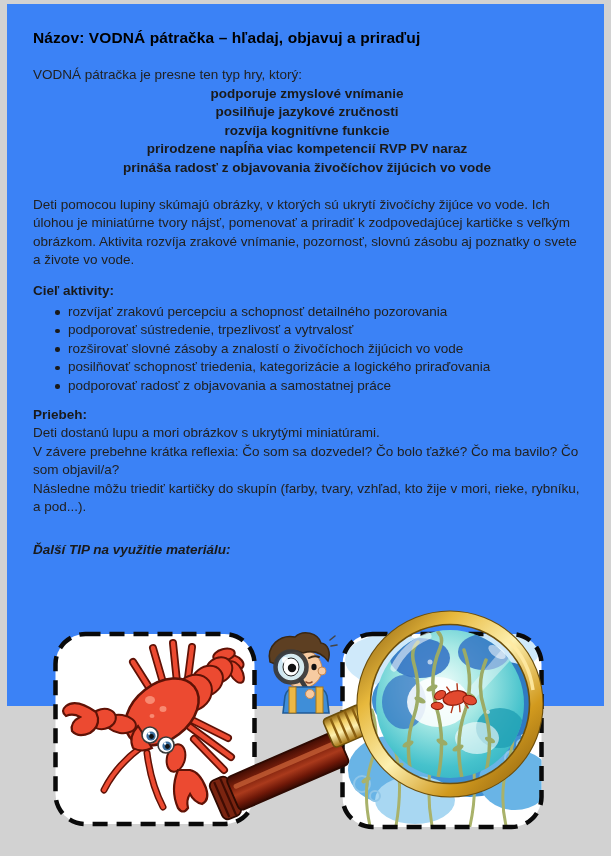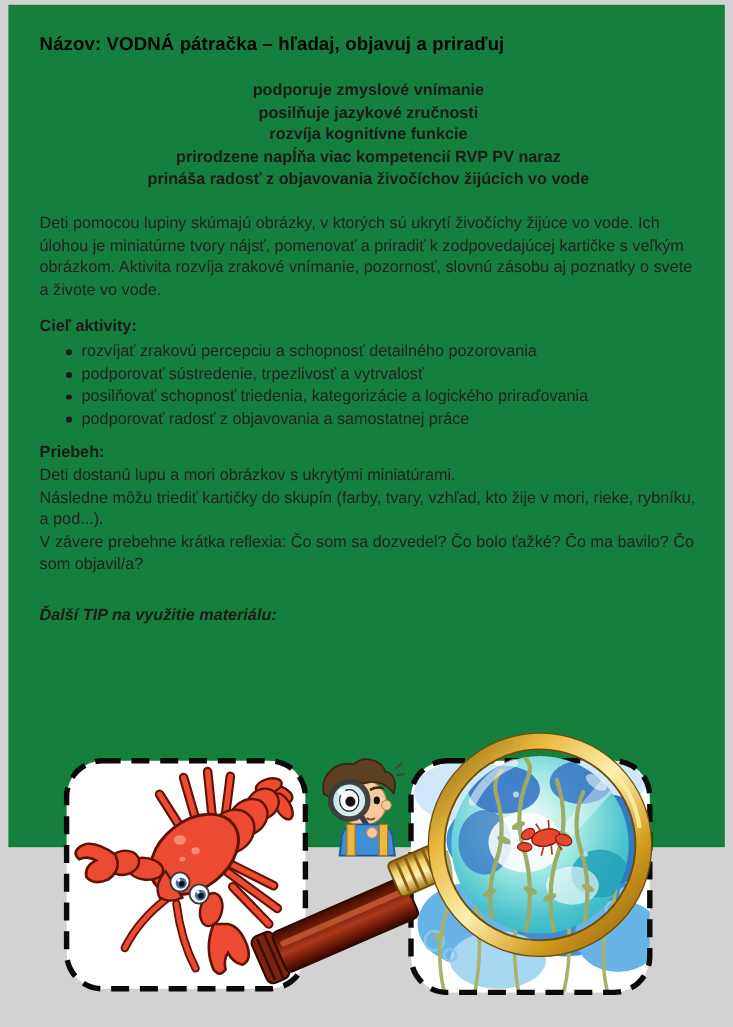--- a/index.html
+++ b/index.html
@@ -2,21 +2,21 @@
 <html><head>
 <meta charset="utf-8">
 <style>
   html,body{margin:0;padding:0;}
   body{
     width:611px;height:856px;position:relative;background:#d2d2d2;
     font-family:"Liberation Sans",sans-serif;overflow:hidden;
   }
   .page{
     position:absolute;left:7px;top:4px;width:597px;height:702px;
-    background:#15803d;
+    background:#3b82f6;
   }
   .content{
     position:absolute;left:26px;top:0;width:548px;padding-top:24px;
     color:#212121;font-size:13.5px;line-height:18.6px;
   }
   h1{
     font-size:15.5px;line-height:20px;margin:0 0 18px 0;color:#000;
     font-weight:700;letter-spacing:.1px;
   }
   .block{margin:0 0 18px 0;}
@@ -33,42 +33,44 @@
   .art{position:absolute;left:0;top:610px;width:611px;height:246px;}
 </style>
 </head>
 <body>
 
 <div class="page">
   <div class="content">
     <h1>Názov: VODNÁ pátračka – hľadaj, objavuj a priraďuj</h1>
 
     <div class="block">
+      <div>VODNÁ pátračka je presne ten typ hry, ktorý:</div>
       <div class="bold-line">podporuje zmyslové vnímanie</div>
       <div class="bold-line">posilňuje jazykové zručnosti</div>
       <div class="bold-line">rozvíja kognitívne funkcie</div>
       <div class="bold-line">prirodzene napĺňa viac kompetencií RVP PV naraz</div>
       <div class="bold-line">prináša radosť z objavovania živočíchov žijúcich vo vode</div>
     </div>
 
     <div class="desc">Deti pomocou lupiny skúmajú obrázky, v ktorých sú ukrytí živočíchy žijúce vo vode. Ich úlohou je miniatúrne tvory nájsť, pomenovať a priradiť k zodpovedajúcej kartičke s veľkým obrázkom. Aktivita rozvíja zrakové vnímanie, pozornosť, slovnú zásobu aj poznatky o svete a živote vo vode.</div>
 
     <div class="h2">Cieľ aktivity:</div>
     <ul>
       <li>rozvíjať zrakovú percepciu a schopnosť detailného pozorovania</li>
       <li>podporovať sústredenie, trpezlivosť a vytrvalosť</li>
+      <li>rozširovať slovné zásoby a znalostí o živočíchoch žijúcich vo vode</li>
       <li>posilňovať schopnosť triedenia, kategorizácie a logického priraďovania</li>
       <li>podporovať radosť z objavovania a samostatnej práce</li>
     </ul>
 
     <div>
       <div class="h2">Priebeh:</div>
       <div>Deti dostanú lupu a mori obrázkov s ukrytými miniatúrami.</div>
+      <div>V závere prebehne krátka reflexia: Čo som sa dozvedel? Čo bolo ťažké? Čo ma bavilo? Čo som objavil/a?</div>
       <div>Následne môžu triediť kartičky do skupín (farby, tvary, vzhľad, kto žije v mori, rieke, rybníku, a pod...).</div>
-      <div>V závere prebehne krátka reflexia: Čo som sa dozvedel? Čo bolo ťažké? Čo ma bavilo? Čo som objavil/a?</div>
     </div>
 
     <div class="h2 tip">Ďalší TIP na využitie materiálu:</div>
   </div>
 </div>
 
 <svg class="art" viewBox="0 610 611 246" xmlns="http://www.w3.org/2000/svg">
   <defs>
     <clipPath id="clipLeft">
         <rect x="55.5" y="634" width="199" height="190" rx="30"></rect>

